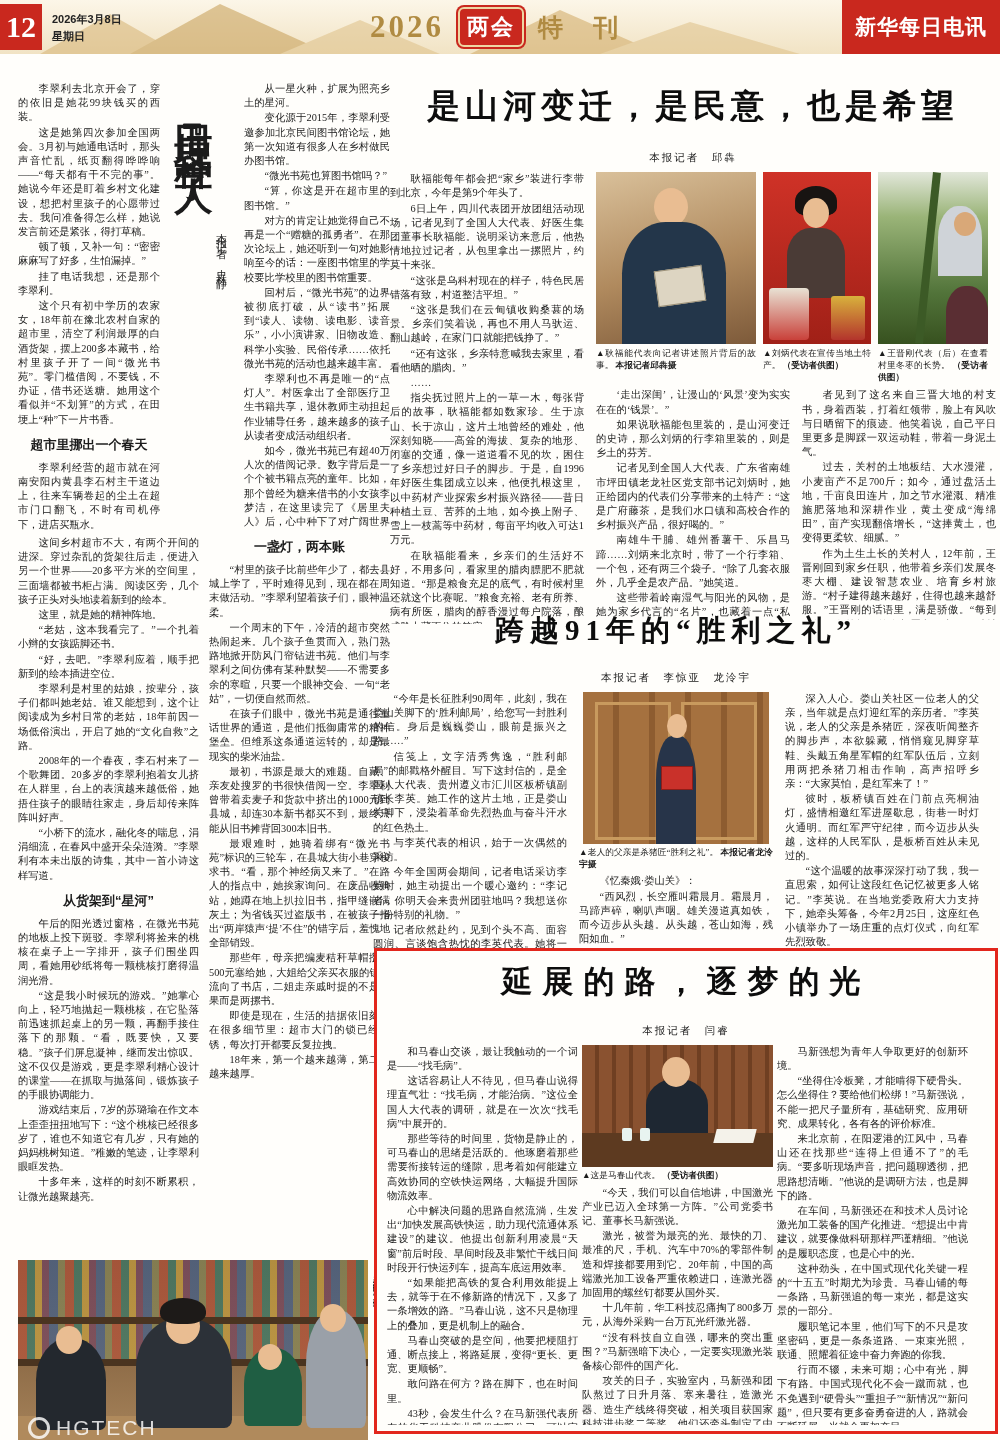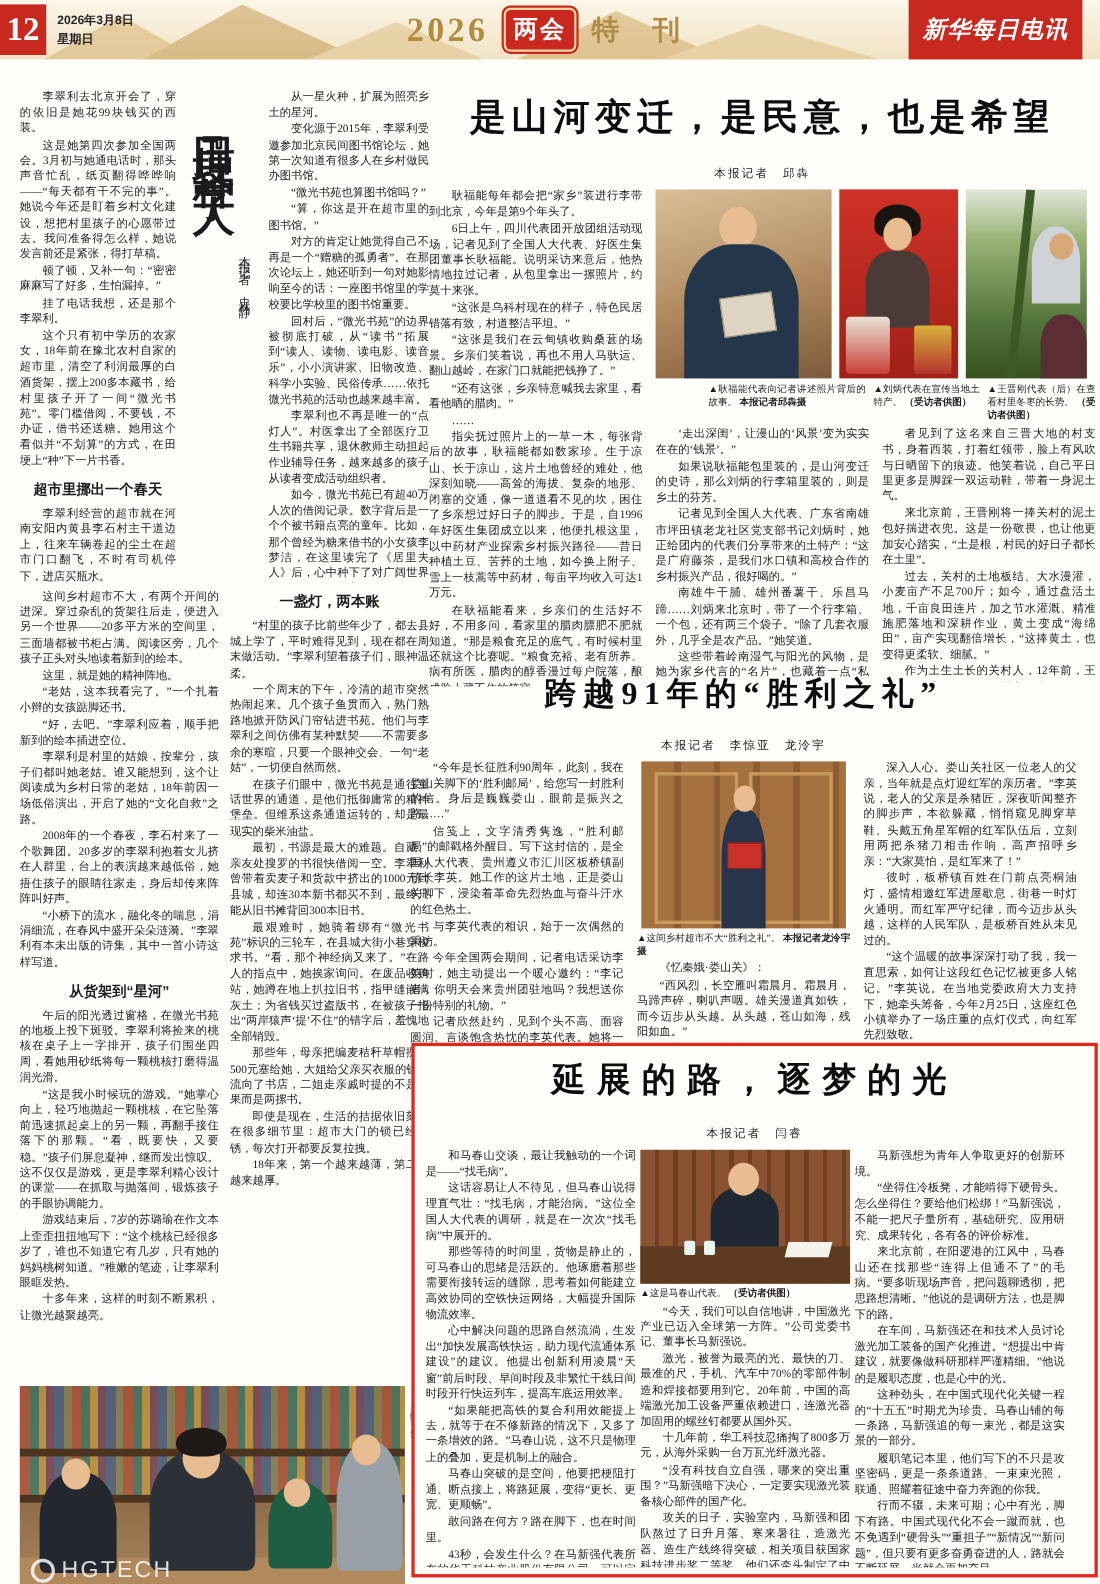--- a/index.html
+++ b/index.html
@@ -10,22 +10,22 @@
   .topbar{position:absolute;left:0;top:0;width:1000px;height:54px;background:linear-gradient(180deg,#fcf6e8,#f1e3c4);}
   .mountains{position:absolute;left:40px;top:0;opacity:.6;}
   .pagenum{position:absolute;left:0;top:4px;width:42px;height:46px;background:#c9281e;color:#fff;
            font-weight:700;font-size:30px;display:flex;align-items:center;justify-content:center;}
   .dateblock{position:absolute;left:52px;top:11px;font-size:11px;font-weight:700;color:#222;line-height:1.5;font-family:"Liberation Sans",sans-serif;}
   .edition{position:absolute;left:250px;width:500px;top:7px;text-align:center;white-space:nowrap;}
   .ed-year{font-size:31px;font-weight:700;color:#b08b42;letter-spacing:3px;vertical-align:middle;}
   .ed-seal{display:inline-block;background:#c9281e;color:#fff;font-size:22px;font-weight:700;padding:3px 7px;
            margin:0 10px;border:2px solid #eed7a4;border-radius:6px;box-shadow:0 0 0 2px #c9281e;letter-spacing:2px;vertical-align:middle;}
   .ed-suffix{font-size:25px;font-weight:700;color:#b08b42;letter-spacing:12px;vertical-align:middle;}
-  .masthead{position:absolute;right:16px;top:0;width:158px;height:54px;background:#c9281e;color:#fff;display:flex;
-            align-items:center;justify-content:center;font-weight:700;font-size:21px;letter-spacing:1px;font-style:italic;}
+  .masthead{position:absolute;right:0;top:0;width:158px;height:54px;background:#c9281e;color:#fff;display:flex;
+            align-items:center;justify-content:center;font-weight:700;font-size:21px;letter-spacing:1px;}
 
   
   .col{font-size:10.3px;line-height:1.38;text-align:justify;overflow:hidden;}
   .col p{margin:0 0 1px 0;text-indent:2em;}
   .subhead{font-family:"Liberation Sans",sans-serif;font-weight:700;font-size:13px;text-align:center;margin:9px 0 7px;}
   .headline{font-weight:700;text-align:center;color:#0d0d0d;}
   .byline{text-align:center;font-size:10.5px;letter-spacing:2px;margin:5px 0 7px;}
   .cap{font-size:8.7px;line-height:1.35;text-align:justify;}
   .cap .credit{font-weight:700;}
 
@@ -72,21 +72,21 @@
   .ph-liu .hairdo{position:absolute;left:32px;top:14px;width:42px;height:30px;border-radius:50% 50% 30% 30%;background:#181412;}
   .ph-liu .jacket{position:absolute;left:24px;top:56px;width:58px;height:70px;border-radius:40% 40% 0 0;background:#4a3b36;}
   .ph-liu .pack1{position:absolute;left:6px;bottom:4px;width:40px;height:52px;background:linear-gradient(180deg,#e8e2d4,#c9413a);border-radius:4px;}
   .ph-liu .pack2{position:absolute;right:6px;bottom:4px;width:34px;height:44px;background:linear-gradient(180deg,#d8b13c,#b3342c);border-radius:3px;}
   .ph-wang{width:110px;background:linear-gradient(180deg,#e2e7da 0%,#9ab478 26%,#52743a 70%,#37511f 100%);}
   .ph-wang .vine{position:absolute;left:46px;top:0;width:8px;height:100%;background:#3c5a26;transform:rotate(6deg);}
   .ph-wang .man{position:absolute;right:6px;top:34px;width:44px;height:70px;border-radius:45% 45% 0 0;background:#cfd3d8;}
   .ph-wang .manface{left:76px;top:40px;width:22px;height:24px;position:absolute;border-radius:50%;background:#d9a878;}
   .ph-wang .woman{position:absolute;right:0;bottom:0;width:42px;height:58px;border-radius:45% 45% 0 0;background:#5a2e33;}
   .a2caps{display:flex;gap:7px;margin-top:4px;}
-  .a2caps .cap:nth-child(1){width:160px;margin-left:48px;}
+  .a2caps .cap:nth-child(1){width:160px;}
   .a2caps .cap:nth-child(2){width:108px;}
   .a2caps .cap:nth-child(3){width:110px;}
   .a2cols{display:flex;gap:12px;margin-top:5px;height:232px;overflow:hidden;}
   .a2cols .col{width:194px;}
 
   
   .art3{position:absolute;left:373px;top:592px;width:606px;height:348px;}
   .art3 .headline{font-size:29px;letter-spacing:6px;}
   .art3-body{display:flex;gap:12px;height:276px;overflow:hidden;}
   .art3-body .col{width:194px;}
@@ -289,21 +289,20 @@
                 <p>‘走出深闺’，让漫山的‘风景’变为实实在在的‘钱景’。”</p>
                 <p>如果说耿福能包里装的，是山河变迁的史诗，那么刘炳的行李箱里装的，则是乡土的芬芳。</p>
                 <p>记者见到全国人大代表、广东省南雄市坪田镇老龙社区党支部书记刘炳时，她正给团内的代表们分享带来的土特产：“这是广府藤茶，是我们水口镇和高校合作的乡村振兴产品，很好喝的。”</p>
                 <p>南雄牛干脯、雄州番薯干、乐昌马蹄……刘炳来北京时，带了一个行李箱、一个包，还有两三个袋子。“除了几套衣服外，几乎全是农产品。”她笑道。</p>
                 <p>这些带着岭南湿气与阳光的风物，是她为家乡代言的“名片”，也藏着一点“私心”。“既是想分享家乡的味道，也是想让我们韶关的农产品被更多人了解。这样，销路能更宽，田间地头的每一分收获都能变成乡亲们口袋里实实在在的收入。”</p>
               </div>
             </div>
           <div class="col">
               <div>
                 <p>者见到了这名来自三晋大地的村支书，身着西装，打着红领带，脸上有风吹与日晒留下的痕迹。他笑着说，自己平日里更多是脚踩一双运动鞋，带着一身泥土气。</p>
-                <p>来北京前，王晋刚将一捧关村的泥土包好揣进衣兜。这是一份敬畏，也让他更加安心踏实，“土是根，村民的好日子都长在土里”。</p>
                 <p>过去，关村的土地板结、大水漫灌，小麦亩产不足700斤；如今，通过盘活土地，千亩良田连片，加之节水灌溉、精准施肥落地和深耕作业，黄土变成“海绵田”，亩产实现翻倍增长，“这捧黄土，也变得更柔软、细腻。”</p>
                 <p>作为土生土长的关村人，12年前，王晋刚回到家乡任职，他带着乡亲们发展冬枣大棚、建设智慧农业、培育乡村旅游。“村子建得越来越好，住得也越来越舒服。”王晋刚的话语里，满是骄傲。“每到过年，在外打工的人都愿意回来。那时村里‘堵车’的场景，在我看来，也是动人的乡村风景。”</p>
               </div>
             </div>
         </div>
       </div>
     </div>
   </section>
 
   <section class="art3">
@@ -321,21 +320,21 @@
         </div>
       <div class="col">
         <div class="ph-liying">
           <div class="panel"></div>
           <div class="panel2"></div>
           <div class="lady"></div>
           <div class="face"></div>
           <div class="folder"></div>
         </div>
         <div class="cap cap-center">
-          <span>▲这间乡村超市不大“胜利之礼”。</span>
+          <span>▲老人的父亲是杀猪匠“胜利之礼”。</span>
           <span class="credit">本报记者龙泠宇摄</span>
         </div>
         <div style="margin-top:4px">
             <p>《忆秦娥·娄山关》：</p>
             <p>“西风烈，长空雁叫霜晨月。霜晨月，马蹄声碎，喇叭声咽。雄关漫道真如铁，而今迈步从头越。从头越，苍山如海，残阳如血。”</p>
             <p>李英曾是城市社区工作者，2025年初调任板桥镇，分管文化、教育等工作。履新后，她在一本讲述长征在遵义的书籍中，读到《户户点灯迎红军》的故事：当年红军途经板桥镇，乡亲们家家户户点亮灯火，为红军照亮前行之路。</p>
           </div>
       </div>
       <div class="col">
           <div>

